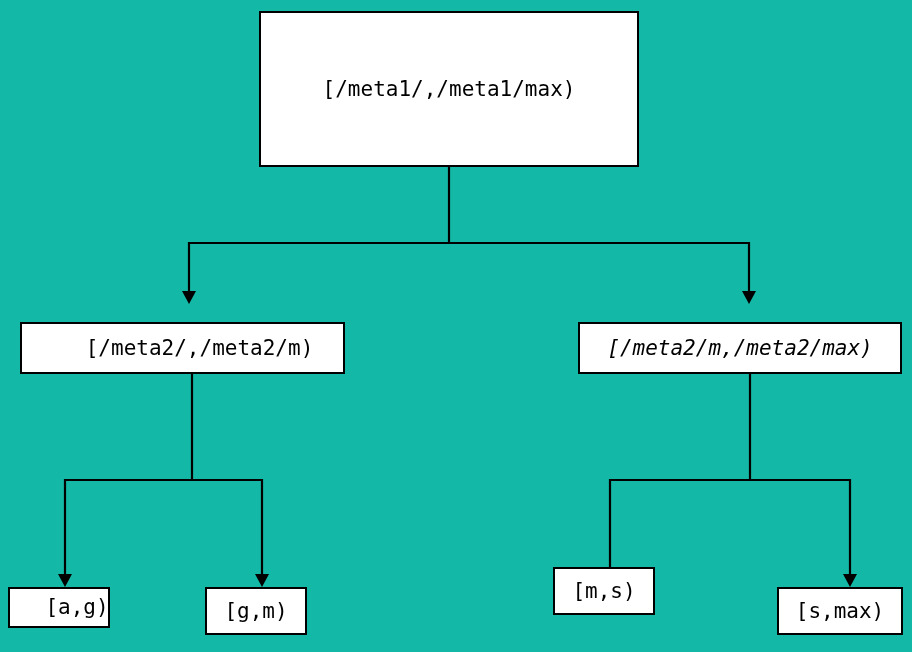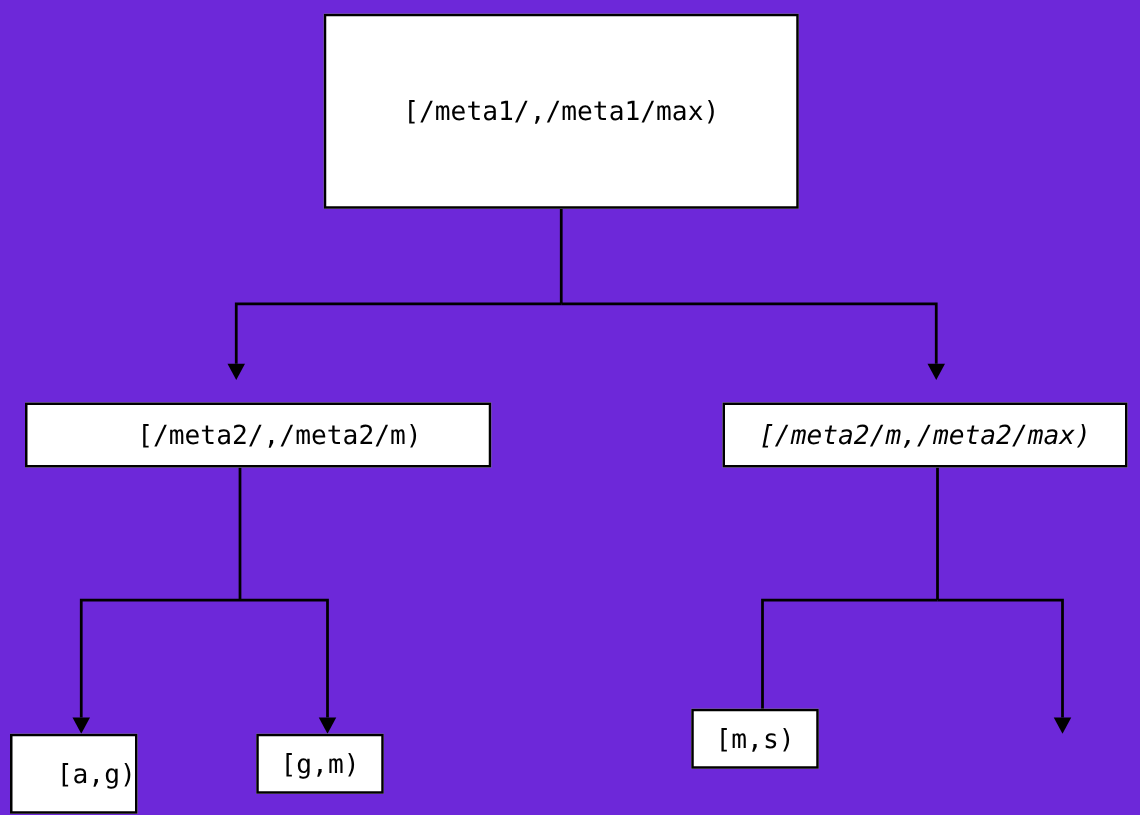--- a/index.html
+++ b/index.html
@@ -11,21 +11,21 @@
   body {
     width: 912px;
     height: 652px;
     font-family: "DejaVu Sans Mono", "Liberation Mono", monospace;
     overflow: hidden;
   }
   #diagram-root {
     position: relative;
     width: 912px;
     height: 652px;
-    background: #6d28d9;
+    background: #14b8a6;
   }
   #edge-layer {
     position: absolute;
     left: 0;
     top: 0;
     width: 912px;
     height: 652px;
   }
   .node-box {
     position: absolute;
@@ -47,39 +47,39 @@
     left: 259px;
     top: 11px;
     width: 380px;
     height: 156px;
   }
   #node-root .node-label { font-size: 21px; }
 
   #node-mid-left {
     left: 20px;
     top: 322px;
-    width: 373px;
+    width: 325px;
     height: 52px;
     padding-left: 34px;
   }
   #node-mid-right {
     left: 578px;
     top: 322px;
     width: 324px;
     height: 52px;
     font-style: italic;
   }
   #node-mid-left .node-label,
   #node-mid-right .node-label { font-size: 21px; }
 
   #node-leaf-ag {
     left: 8px;
     top: 587px;
     width: 102px;
-    height: 64px;
+    height: 41px;
     padding-left: 36px;
   }
   #node-leaf-gm {
     left: 205px;
     top: 587px;
     width: 102px;
     height: 48px;
     text-align: center;
   }
   #node-leaf-ms {
@@ -152,14 +152,17 @@
   </div>
 
   <div class="node-box" id="node-leaf-gm">
     <span class="node-label">[g,m)</span>
   </div>
 
   <div class="node-box" id="node-leaf-ms">
     <span class="node-label">[m,s)</span>
   </div>
 
+  <div class="node-box" id="node-leaf-smax">
+    <span class="node-label">[s,max)</span>
+  </div>
 
 </div>
 
 </body></html>

